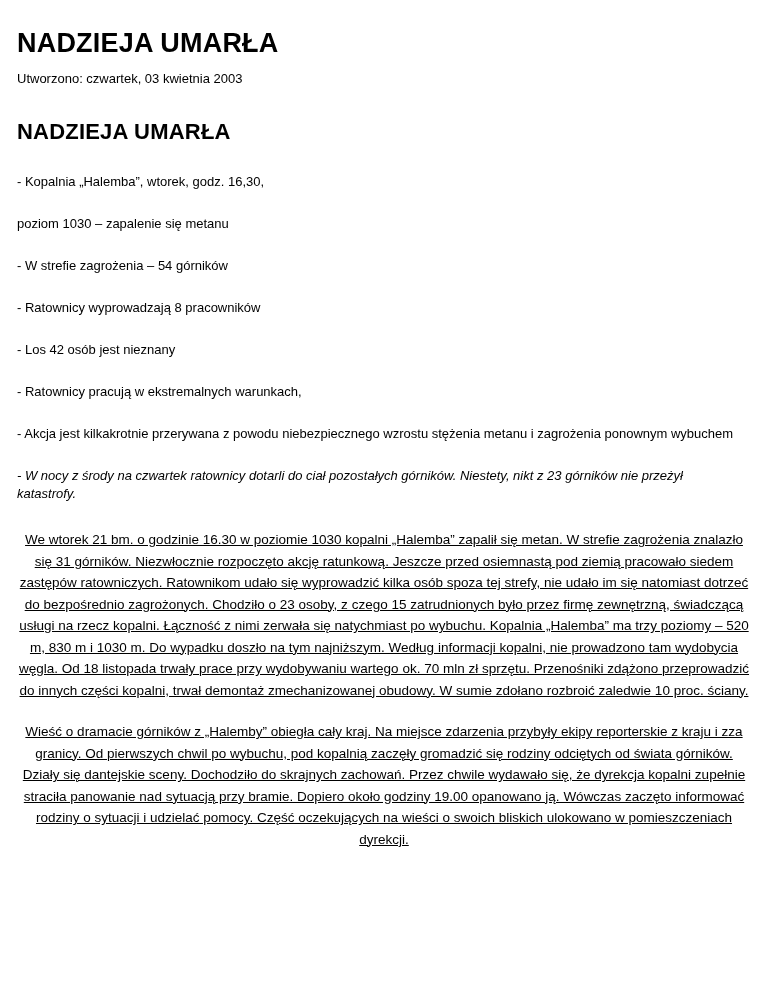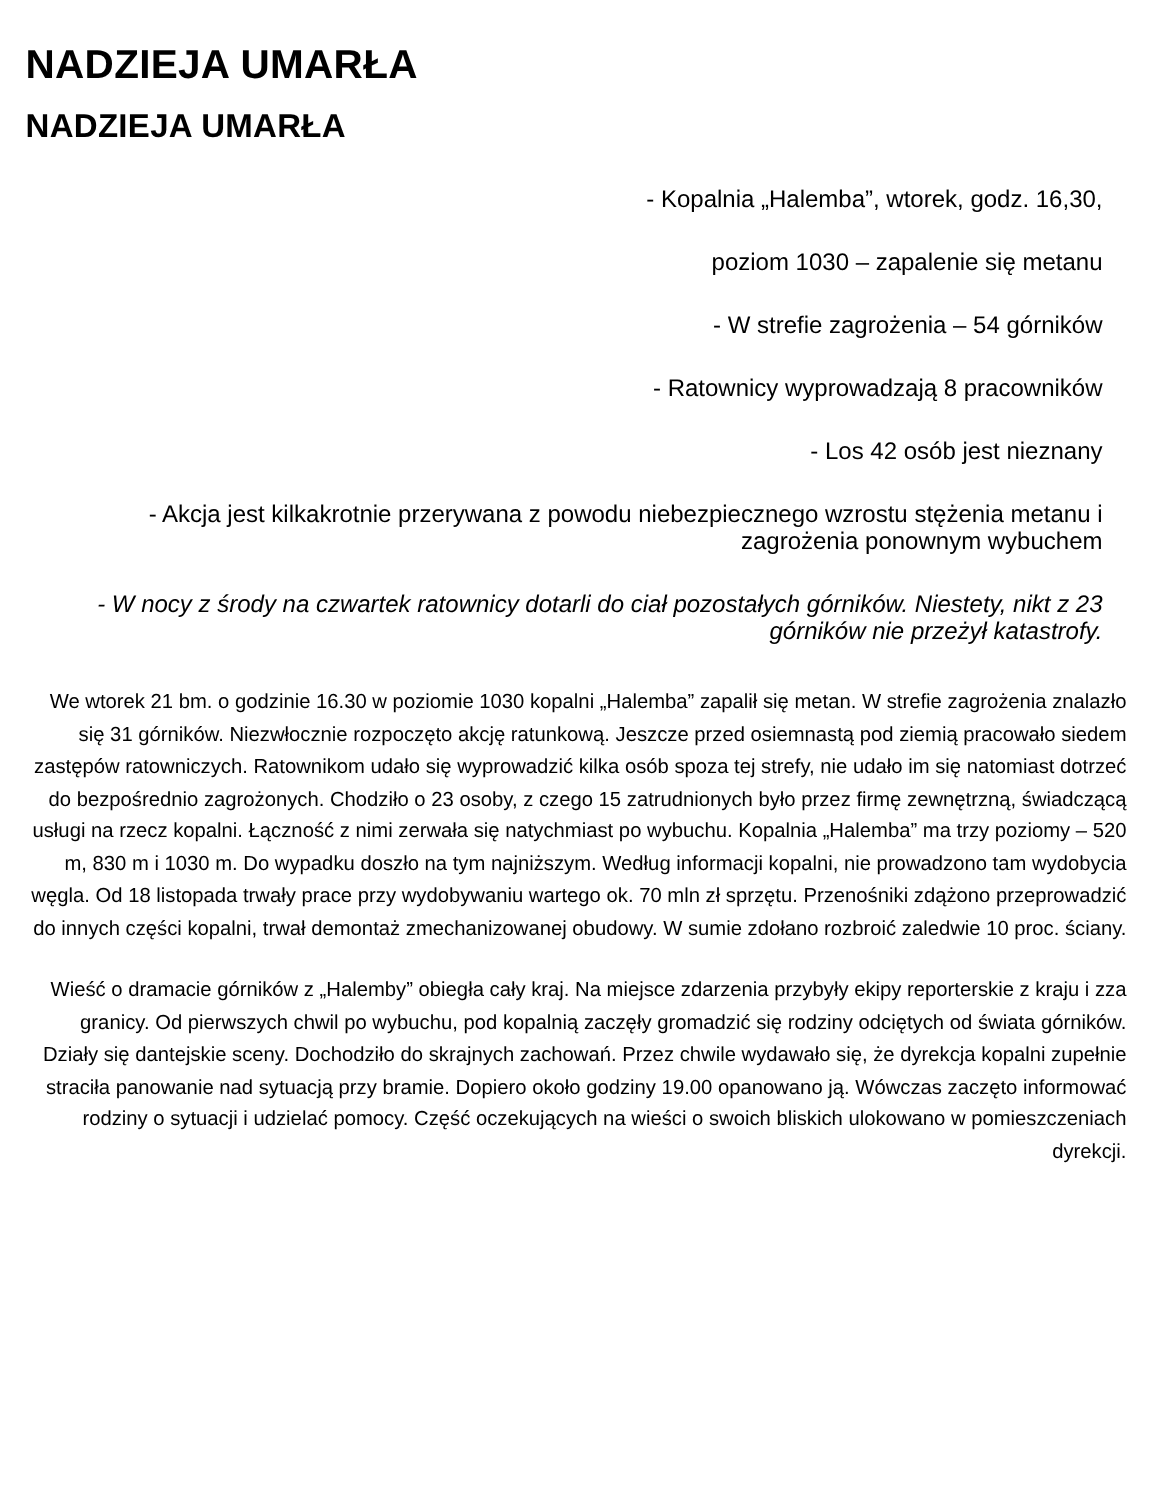--- a/index.html
+++ b/index.html
@@ -29,52 +29,54 @@
     margin: 0 0 32px 0;
   }
   .article-heading {
     font-size: 22px;
     line-height: 26px;
     font-weight: bold;
     margin: 0 0 28px 0;
     letter-spacing: 0.2px;
   }
   .summary-line {
-    font-size: 16px;
+    font-size: 13px;
     line-height: 18px;
     margin: 0 16px 24px 0;
-    text-align: right;
   }
   .summary-line:last-of-type {
     margin-bottom: 26px;
     font-style: italic;
   }
   .body-paragraph {
     font-size: 13.5px;
     line-height: 21.5px;
     margin: 0 0 20px 0;
-    text-align: right;
+    text-align: center;
+    text-decoration: underline;
   }
 </style>
 </head>
 <body>
 
 <div class="page">
 
   <h1 class="page-title">NADZIEJA UMARŁA</h1>
 
+  <p class="created-line">Utworzono: czwartek, 03 kwietnia 2003</p>
 
   <h2 class="article-heading">NADZIEJA UMARŁA</h2>
 
   <div>
     <p class="summary-line">- Kopalnia „Halemba”, wtorek, godz. 16,30,</p>
     <p class="summary-line">poziom 1030 – zapalenie się metanu</p>
     <p class="summary-line">- W strefie zagrożenia – 54 górników</p>
     <p class="summary-line">- Ratownicy wyprowadzają 8 pracowników</p>
     <p class="summary-line">- Los 42 osób jest nieznany</p>
+    <p class="summary-line">- Ratownicy pracują w ekstremalnych warunkach,</p>
     <p class="summary-line">- Akcja jest kilkakrotnie przerywana z powodu niebezpiecznego wzrostu stężenia metanu i zagrożenia ponownym wybuchem</p>
     <p class="summary-line">- W nocy z środy na czwartek ratownicy dotarli do ciał pozostałych górników. Niestety, nikt z 23 górników nie przeżył katastrofy.</p>
   </div>
 
   <div>
     <p class="body-paragraph">We wtorek 21 bm. o godzinie 16.30 w poziomie 1030 kopalni „Halemba” zapalił się metan. W strefie zagrożenia znalazło się 31 górników. Niezwłocznie rozpoczęto akcję ratunkową. Jeszcze przed osiemnastą pod ziemią pracowało siedem zastępów ratowniczych. Ratownikom udało się wyprowadzić kilka osób spoza tej strefy, nie udało im się natomiast dotrzeć do bezpośrednio zagrożonych. Chodziło o 23 osoby, z czego 15 zatrudnionych było przez firmę zewnętrzną, świadczącą usługi na rzecz kopalni. Łączność z nimi zerwała się natychmiast po wybuchu. Kopalnia „Halemba” ma trzy poziomy – 520 m, 830 m i 1030 m. Do wypadku doszło na tym najniższym. Według informacji kopalni, nie prowadzono tam wydobycia węgla. Od 18 listopada trwały prace przy wydobywaniu wartego ok. 70 mln zł sprzętu. Przenośniki zdążono przeprowadzić do innych części kopalni, trwał demontaż zmechanizowanej obudowy. W sumie zdołano rozbroić zaledwie 10 proc. ściany.</p>
     <p class="body-paragraph">Wieść o dramacie górników z „Halemby” obiegła cały kraj. Na miejsce zdarzenia przybyły ekipy reporterskie z kraju i zza granicy. Od pierwszych chwil po wybuchu, pod kopalnią zaczęły gromadzić się rodziny odciętych od świata górników. Działy się dantejskie sceny. Dochodziło do skrajnych zachowań. Przez chwile wydawało się, że dyrekcja kopalni zupełnie straciła panowanie nad sytuacją przy bramie. Dopiero około godziny 19.00 opanowano ją. Wówczas zaczęto informować rodziny o sytuacji i udzielać pomocy. Część oczekujących na wieści o swoich bliskich ulokowano w pomieszczeniach dyrekcji.</p>
   </div>
 
 </div>

